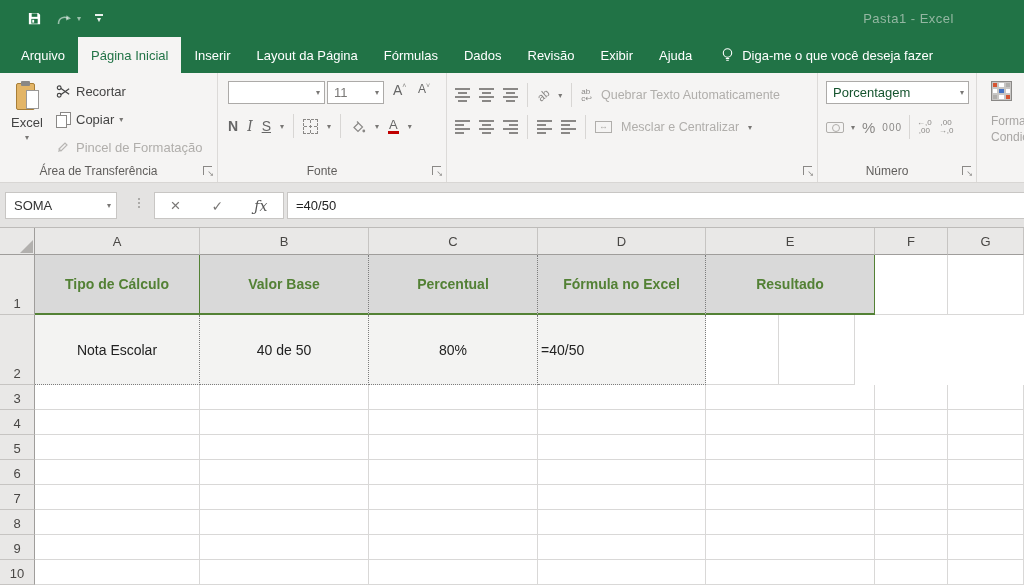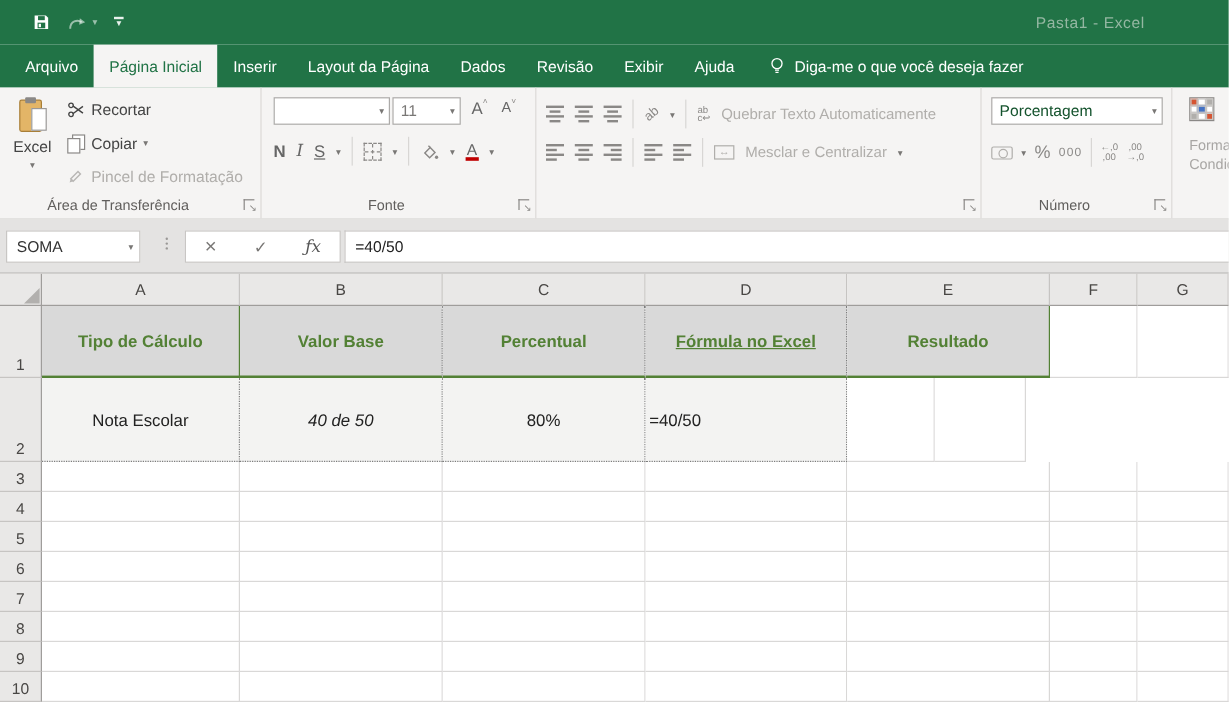--- a/index.html
+++ b/index.html
@@ -154,20 +154,21 @@
       </span>
     </div>
     <div class="win-title">Pasta1 - Excel</div>
   </div>
 
   <div class="tabbar">
     <div class="tab">Arquivo</div>
     <div class="tab active">Página Inicial</div>
     <div class="tab">Inserir</div>
     <div class="tab">Layout da Página</div>
+    <div class="tab">Fórmulas</div>
     <div class="tab">Dados</div>
     <div class="tab">Revisão</div>
     <div class="tab">Exibir</div>
     <div class="tab">Ajuda</div>
     <div class="tellme">
       <span class="icon16">
         <svg width="15" height="16" viewBox="0 0 15 16">
           <circle cx="7.5" cy="6" r="4.2" fill="none" stroke="#fff" stroke-width="1.1"></circle>
           <path d="M5.8 11.5 h3.4 M6.2 13.3 h2.6" stroke="#fff" stroke-width="1.1"></path>
         </svg>
@@ -398,29 +399,29 @@
         <div class="ch" style="width: 169px;">E</div>
         <div class="ch" style="width: 73px;">F</div>
         <div class="ch" style="width: 76px;">G</div>
       </div>
     <div id="gridrows">
         <div class="grow" style="height: 60px;">
           <div class="rh">1</div>
           <div class="cell hcell greenR" style="width: 165px;">Tipo de Cálculo</div>
           <div class="cell hcell" style="width: 169px;">Valor Base</div>
           <div class="cell hcell" style="width: 169px;">Percentual</div>
-          <div class="cell hcell" style="width: 168px; text-decoration: underline;">Fórmula no Excel</div>
+          <div class="cell hcell" style="width: 168px;">Fórmula no Excel</div>
           <div class="cell hcell greenR" style="width: 169px;">Resultado</div>
           <div class="cell" style="width: 73px;"></div>
           <div class="cell" style="width: 76px;"></div>
         </div>
         <div class="grow" style="height: 70px;">
           <div class="rh">2</div>
           <div class="cell dcell" style="width: 165px;">Nota Escolar</div>
-          <div class="cell dcell" style="width: 169px; font-style: italic;">40 de 50</div>
+          <div class="cell dcell" style="width: 169px;">40 de 50</div>
           <div class="cell dcell" style="width: 169px;">80%</div>
           <div class="cell dcell leftal" style="width: 168px;">=40/50</div>
           <div class="cell" style="width: 73px;"></div>
           <div class="cell" style="width: 76px;"></div>
         </div>
         <div class="grow" style="height: 25px;">
           <div class="rh">3</div>
           <div class="cell" style="width: 165px;"></div>
           <div class="cell" style="width: 169px;"></div>
           <div class="cell" style="width: 169px;"></div>

